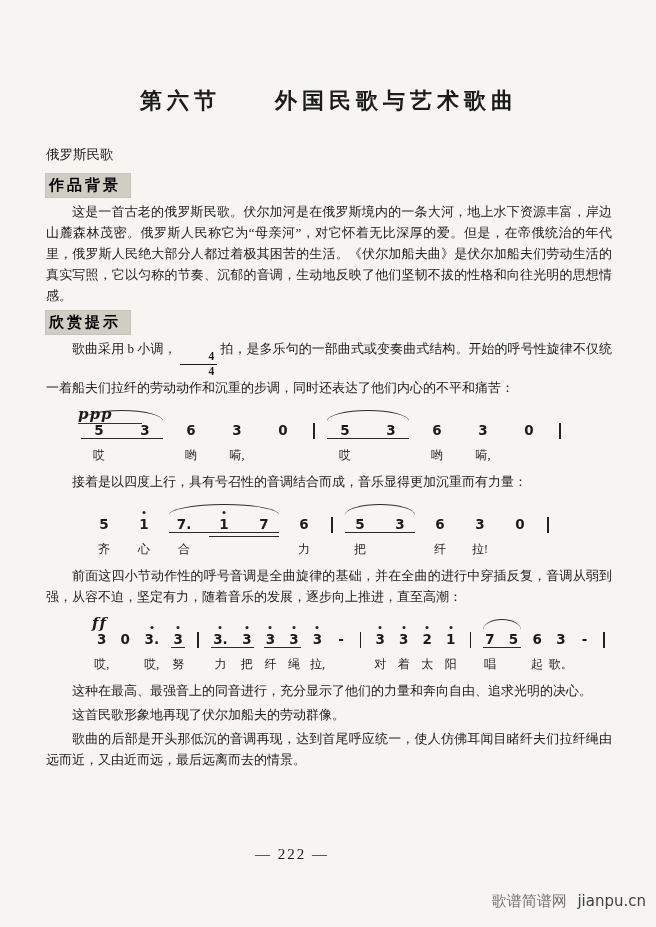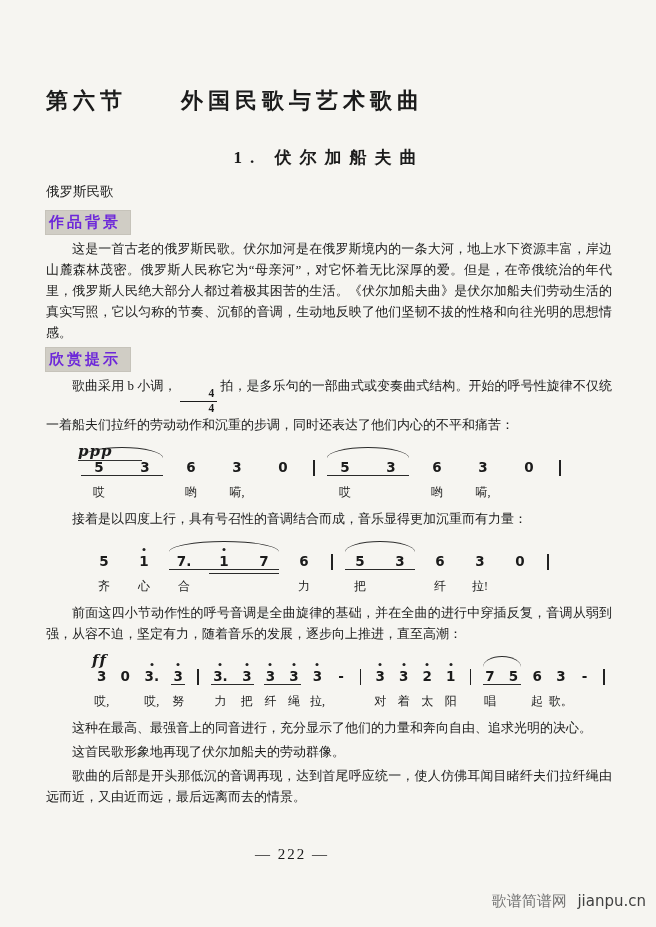--- a/index.html
+++ b/index.html
@@ -1,23 +1,23 @@
 <!DOCTYPE html>
 <html><head>
 <meta charset="utf-8">
 <style>
   html,body{margin:0;padding:0;}
   body{width:656px;height:927px;overflow:hidden;background:#e9e8e4;}
   .page{position:relative;width:656px;height:927px;background:#f6f5f1;box-sizing:border-box;
         padding:86px 44px 0 46px;color:#1b1b1b;
         font-family:"Liberation Serif","DejaVu Serif",serif;}
-  .section-title{text-align:left;font-size:22px;font-weight:bold;letter-spacing:5px;margin:0 0 30px;}
+  .section-title{text-align:center;font-size:22px;font-weight:bold;letter-spacing:5px;margin:0 0 30px;}
   .song-title{text-align:center;font-size:17px;font-weight:bold;letter-spacing:8px;margin:0 0 14px;}
   .song-source{padding-right:62px;font-size:13.5px;margin:0 0 8px;}
-  .sec-header{display:inline-block;background:#d0cdc5;color:#6d28d9;font-weight:bold;font-size:15px;
+  .sec-header{display:inline-block;background:#d0cdc5;color:#000000;font-weight:bold;font-size:15px;
         letter-spacing:3px;padding:2px 9px 2px 3px;margin:2px 0 4px;
         font-family:"Liberation Sans","DejaVu Sans",sans-serif;box-shadow:0 0 0 1px #c6c3ba;}
   .body-para{font-size:13px;line-height:21px;text-align:justify;text-indent:2em;margin:0 0 3px;}
   .frac{display:inline-flex;flex-direction:column;align-items:center;vertical-align:-7px;line-height:1;
         font-size:11.5px;font-weight:bold;margin:0 3px;}
   .frac .num{border-bottom:1px solid #1b1b1b;padding:0 3px 1px;}
   .frac .den{padding-top:1px;}
   .mline{position:relative;display:flex;align-items:flex-start;padding-top:18px;height:41px;
         box-sizing:content-box;margin:6px 0 8px;font-family:"DejaVu Sans",sans-serif;}
   .mcell{display:flex;flex-direction:column;align-items:center;}
@@ -40,21 +40,20 @@
         font-family:"DejaVu Sans",sans-serif;}
   .wm-name{color:#737373;text-align:right;}
   .wm-url{color:#404040;margin-left:6px;}
 </style>
 </head>
 <body>
 
 <div class="page">
 
   <h1 class="section-title">第六节　　外国民歌与艺术歌曲</h1>
-  <h2 class="song-title">1. 伏尔加船夫曲</h2>
   <div class="song-source">俄罗斯民歌</div>
 
   <div>
     <span class="sec-header">
       <span>作品背景</span>
     </span>
   </div>
   <p class="body-para">这是一首古老的俄罗斯民歌。伏尔加河是在俄罗斯境内的一条大河，地上水下资源丰富，岸边山麓森林茂密。俄罗斯人民称它为“母亲河”，对它怀着无比深厚的爱。但是，在帝俄统治的年代里，俄罗斯人民绝大部分人都过着极其困苦的生活。《伏尔加船夫曲》是伏尔加船夫们劳动生活的真实写照，它以匀称的节奏、沉郁的音调，生动地反映了他们坚韧不拔的性格和向往光明的思想情感。</p>
 
   <div>

